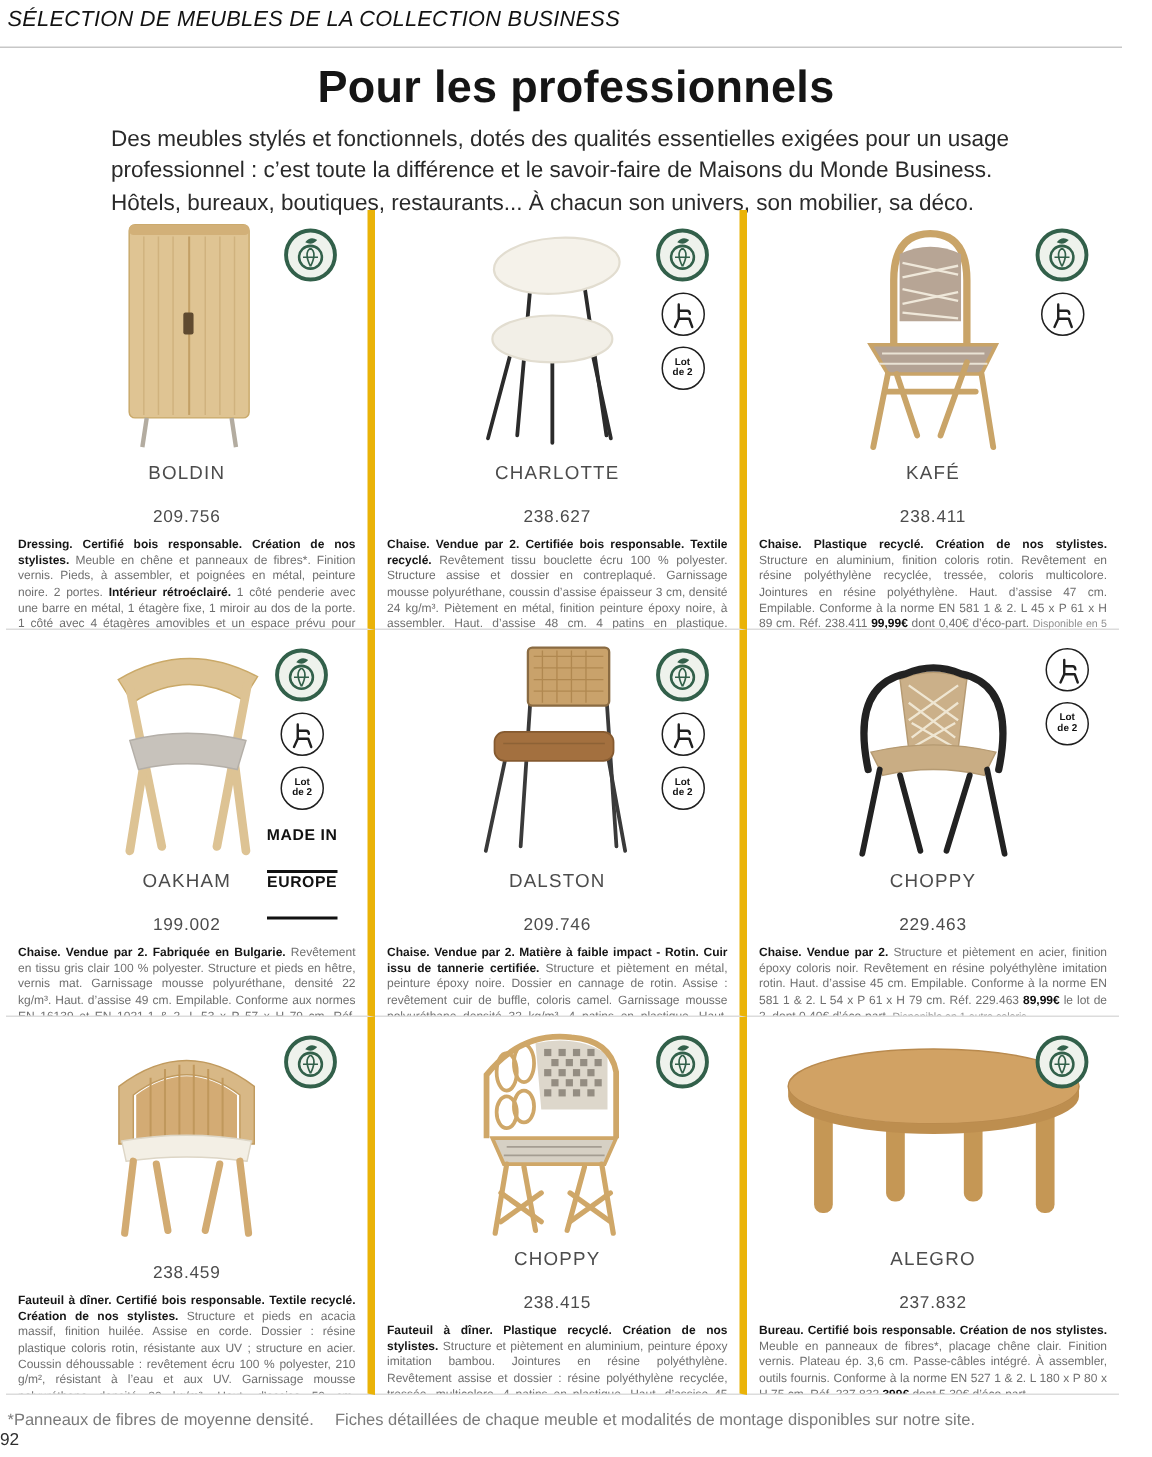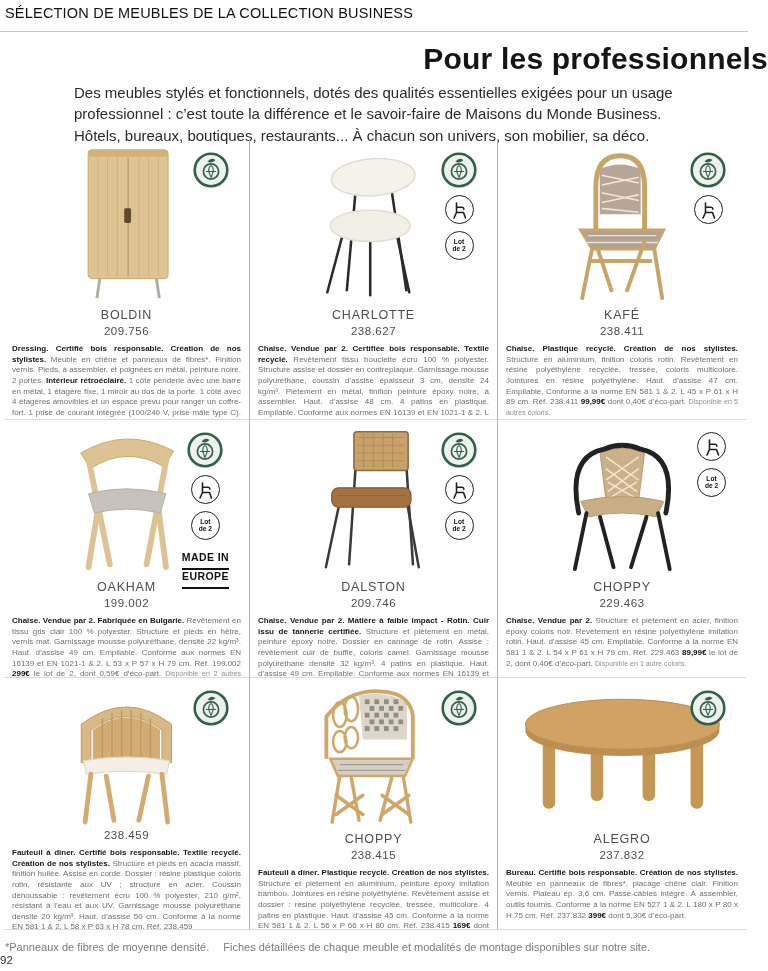--- a/index.html
+++ b/index.html
@@ -1,45 +1,45 @@
 <!DOCTYPE html>
 <html><head>
 <meta charset="utf-8">
 <style>
   * { box-sizing: border-box; margin: 0; padding: 0; }
   html,body { width:768px; height:971px; background:#fff; font-family:"Liberation Sans", sans-serif; color:#1a1a1a; overflow:hidden; }
   .page { position:relative; width:768px; height:971px; }
 
-  .kicker { position:absolute; top:5px; left:5px; font-size:14.5px; font-weight:500; letter-spacing:.2px; color:#121212; }
+  .kicker { position:absolute; top:5px; left:5px; font-size:14.5px; font-weight:500; letter-spacing:.2px; color:#121212;font-style:italic; }
   .rule { position:absolute; top:31px; left:0; width:748px; border-top:1.6px solid #c7c7c7; }
 
-  .title { position:absolute; top:42px; left:0; width:768px; text-align:right; font-size:30px; font-weight:800; letter-spacing:.2px; color:#151515; }
+  .title { position:absolute; top:42px; left:0; width:768px; text-align:center; font-size:30px; font-weight:800; letter-spacing:.2px; color:#151515; }
   .intro { position:absolute; top:82px; left:74px; width:620px; font-size:15px; line-height:1.42; color:#2a2a2a; }
 
   .grid { position:absolute; top:140px; left:4px; width:742px; display:grid; grid-template-columns:246px 248px 248px; }
   .cell { border-bottom:1px solid #dcdcdc; padding:4px 8px 8px 8px; position:relative; overflow:hidden; }
-  .cell.colA, .cell.colB { border-right:1px solid #eab308; }
+  .cell.colA, .cell.colB { border-right:5px solid #eab308; }
   .cell.row1 { height:280px; }
   .cell.row2 { height:258px; }
   .cell.row3 { height:252px; }
 
   .img-area { position:relative; width:100%; }
   .row1 .img-area { height:158px; }
   .row2 .img-area { height:150px; }
   .row3 .img-area { height:144px; }
   .furniture { display:block; margin:0 auto; height:100%; }
 
   .badges { position:absolute; top:8px; right:12px; display:flex; flex-direction:column; align-items:center; gap:7px; }
   .badge-ring { width:29px; height:29px; border:1.7px solid #1f1f1f; border-radius:50%; display:flex; align-items:center; justify-content:center; background:#fff; }
   .lot2 { font-size:6.6px; font-weight:bold; line-height:1.05; text-align:center; color:#111; }
   .mie { margin-top:4px; text-align:center; font-weight:bold; font-size:10.5px; letter-spacing:.4px; color:#111; }
-  .mie span { display:block; border-bottom:2px solid #111; padding-bottom:5px; }
+  .mie span { display:block; border-bottom:2px solid #111; padding-bottom:17px; }
 
   .pname { text-align:center; font-size:12.5px; letter-spacing:.8px; color:#4c4c4c; margin-top:6px; }
-  .pref  { text-align:center; font-size:11.5px; letter-spacing:.5px; color:#4c4c4c; margin-top:3px; }
+  .pref  { text-align:center; font-size:11.5px; letter-spacing:.5px; color:#4c4c4c; margin-top:17px; }
 
   .pdesc { margin-top:7px; font-size:8px; line-height:1.33; text-align:justify; color:#6f6f6f; }
   .pdesc b { color:#161616; }
   .pdesc .price { color:#0e0e0e; }
   .pdesc .note { font-size:7.1px; color:#8f8f8f; }
 
   .footer { position:absolute; top:941px; left:5px; font-size:11px; color:#7a7a7a; }
   .footer .sep { display:inline-block; width:14px; }
   .pageno { position:absolute; top:954px; left:0px; font-size:11.5px; color:#2e2e2e; }
 </style>

